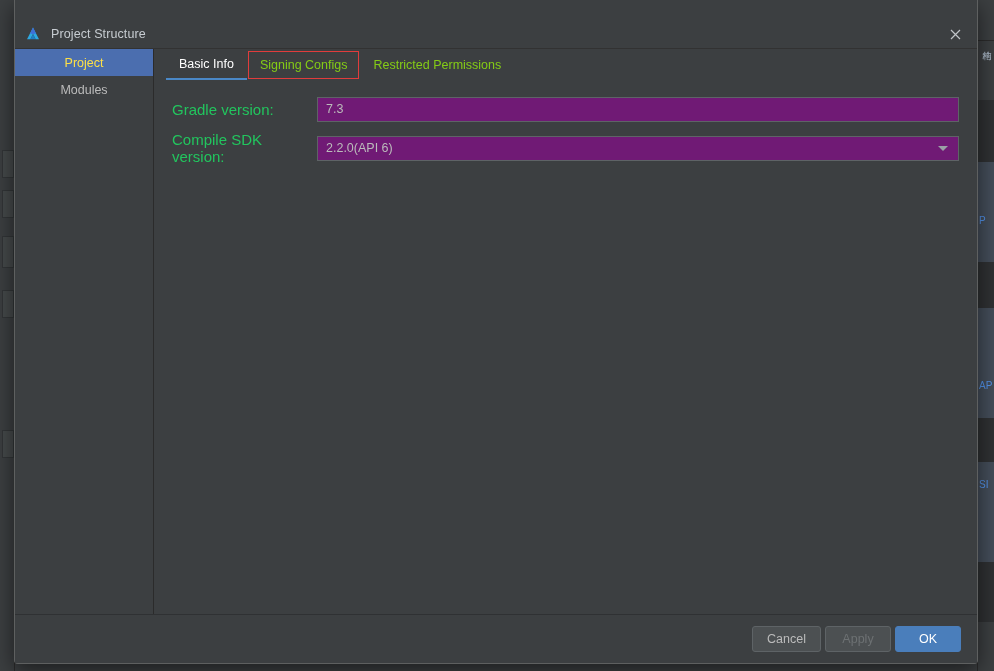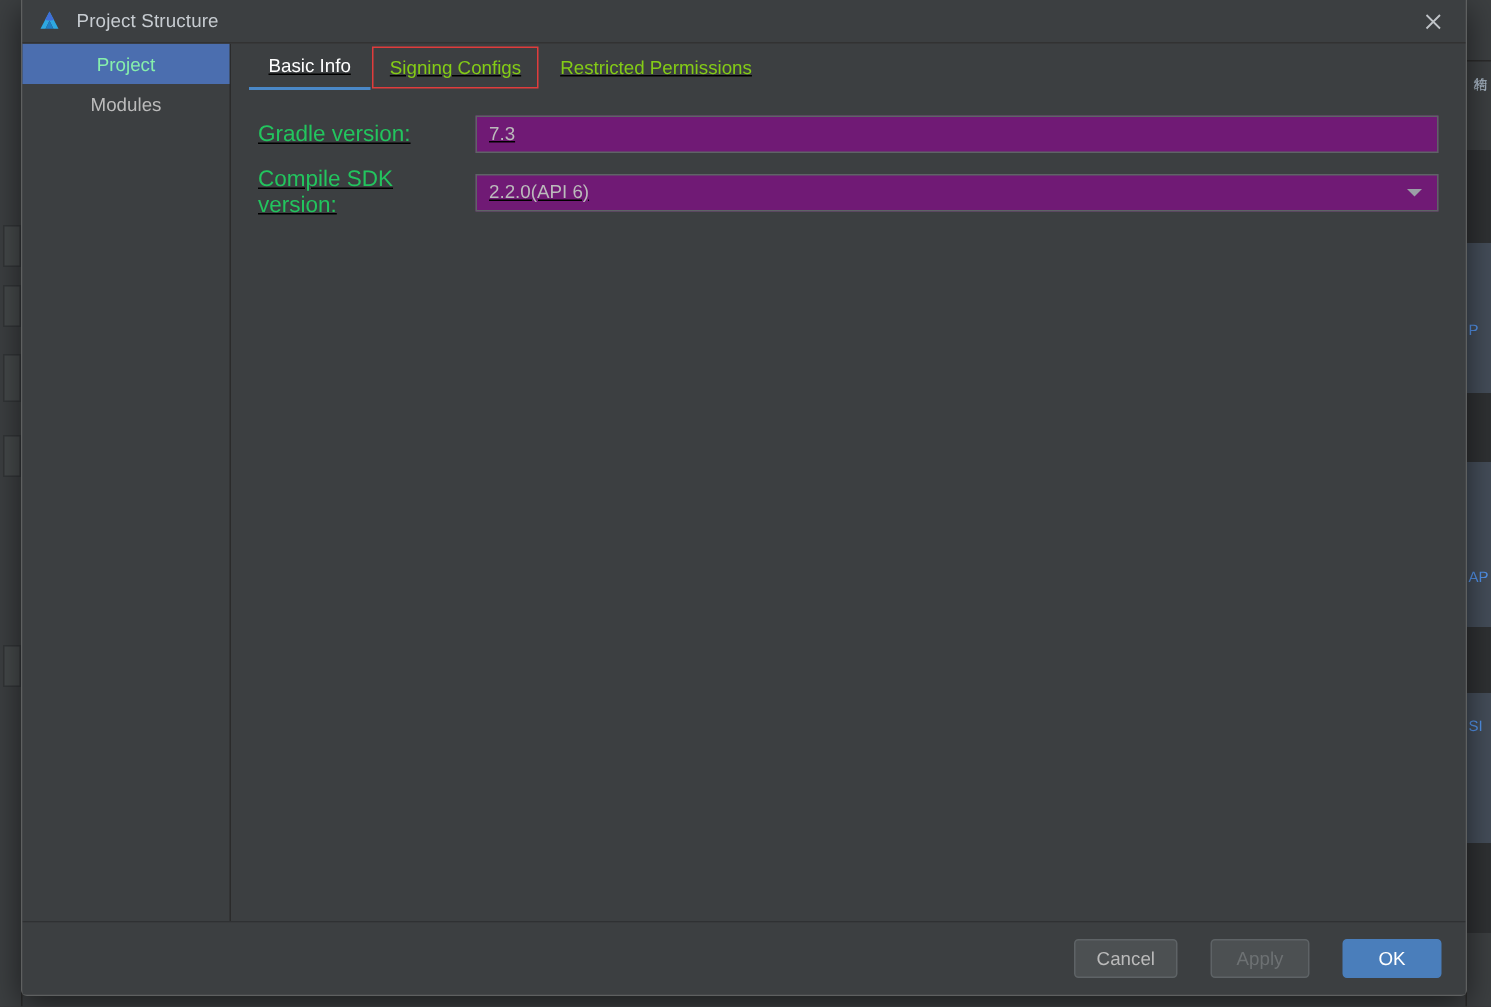--- a/index.html
+++ b/index.html
@@ -109,20 +109,21 @@
   
   .titlebar {
     height: 28px;
     min-height: 28px;
     background: #3c3f41;
     display: flex;
     align-items: center;
     padding: 0 0 0 10px;
     border-bottom: 1px solid #323232;
     position: relative;
+    margin-top: 20px;
   }
   .app-icon {
     width: 16px; height: 16px;
     margin-right: 10px;
     display: block;
   }
   .title-text {
     font-size: 12.5px;
     color: #c7ccd1;
     letter-spacing: 0.1px;
@@ -157,30 +158,29 @@
     height: 27px;
     display: flex;
     align-items: center;
     justify-content: center;
     font-size: 12.5px;
     color: #bbbbbb;
     cursor: pointer;
   }
   .side-item.selected {
     background: #4b6eaf;
-    color: #86efac;
+    color: #fde047;
   }
 
   .content {
     flex: 1;
     background: #3c3f41;
     display: flex;
     flex-direction: column;
     min-width: 0;
-    text-decoration: underline;
   }
 
   
   .tabbar {
     height: 31px;
     min-height: 31px;
     display: flex;
     align-items: flex-end;
     padding-left: 12px;
     position: relative;
@@ -263,21 +263,21 @@
     background: #2f3133;
     margin: 0;
   }
   .footer {
     height: 48px;
     min-height: 48px;
     display: flex;
     align-items: center;
     justify-content: flex-end;
     padding-right: 16px;
-    gap: 22px;
+    gap: 4px;
     background: #3c3f41;
   }
   .btn {
     min-width: 66px;
     height: 26px;
     padding: 0 14px;
     font-size: 12.5px;
     font-family: "Liberation Sans", sans-serif;
     background: #4c5052;
     border: 1px solid #5e6366;

